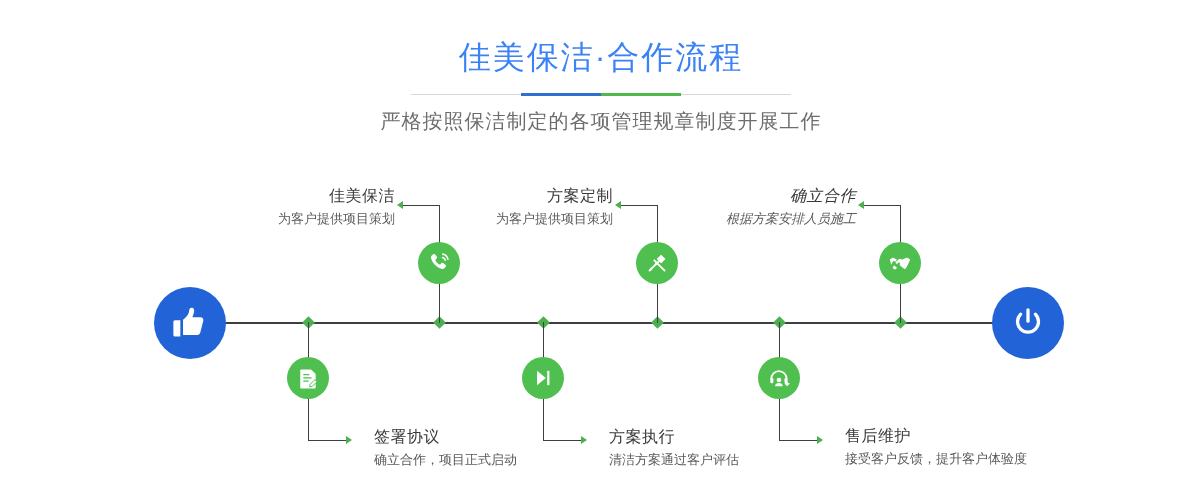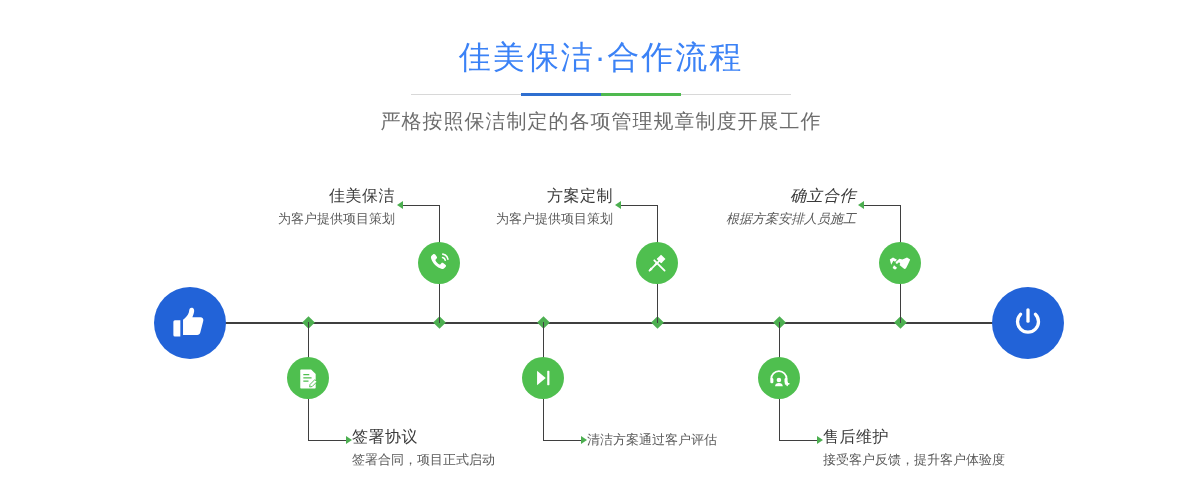--- a/index.html
+++ b/index.html
@@ -156,21 +156,21 @@
     line-height: 20px;
     letter-spacing: 0.5px;
   }
   .label-desc {
     font-size: 13px;
     color: #5a5a5a;
     line-height: 20px;
     margin-top: 3px;
   }
   .label-block.align-right { text-align: right; }
-  .label-block.align-left { text-align: left; }
+  .label-block.align-left { text-align: left; margin-left: 22px; }
 </style>
 </head>
 <body>
 
 <div id="stage">
 
   <div class="header">
     <h1 class="title">佳美保洁·合作流程</h1>
     <div class="rule-wrap">
       <div class="rule-line"></div>
@@ -234,21 +234,21 @@
       <span>
         <svg width="23" height="23" viewBox="0 0 24 24" fill="#ffffff">
           <path d="M4.5 2.6h10.2l4.8 4.8v13.9c0 .6-.5 1.1-1.1 1.1H4.5c-.6 0-1.1-.5-1.1-1.1V3.7c0-.6.5-1.1 1.1-1.1z" fill="#ffffff"></path>
           <path d="M6.6 7.2h6.2v1.5H6.6zM6.6 10.6h8.6v1.5H6.6zM6.6 14h5.4v1.5H6.6z" fill="#4fbf4f"></path>
           <path d="M18.6 13.2l2.2 2.2-5.0 5.0-2.6.4.4-2.6 5.0-5.0z" fill="#ffffff" stroke="#4fbf4f" stroke-width="1"></path>
         </svg>
       </span>
     </div>
     <div class="label-block align-left" style="left:352px; top:427px;">
       <div class="label-title">签署协议</div>
-      <div class="label-desc">签署合同，项目正式启动</div>
+      <div class="label-desc">确立合作，项目正式启动</div>
     </div>
   </div>
 
   <div class="node">
     <div class="connector v-line" style="left:657px; top:205px; height:118px;"></div>
     <div class="connector h-line" style="left:620px; top:205px; width:37px;"></div>
     <div class="arrowhead arrow-left" style="left:615px; top:201px;"></div>
     <div class="circle" style="left:636px; top:242px;">
       <span>
         <svg width="24" height="24" viewBox="0 0 24 24" fill="none" stroke="#ffffff" stroke-width="1.8" stroke-linecap="round">
@@ -273,20 +273,21 @@
     <div class="arrowhead arrow-right" style="left:581px; top:436px;"></div>
     <div class="circle" style="left:522px; top:357px;">
       <span>
         <svg width="22" height="22" viewBox="0 0 24 24" fill="#ffffff">
           <path d="M5.5 4.2 L15.0 12.0 L5.5 19.8z"></path>
           <rect x="16.6" y="4.2" width="2.4" height="15.6" rx="0.6"></rect>
         </svg>
       </span>
     </div>
     <div class="label-block align-left" style="left:587px; top:427px;">
+      <div class="label-title">方案执行</div>
       <div class="label-desc">清洁方案通过客户评估</div>
     </div>
   </div>
 
   <div class="node">
     <div class="connector v-line" style="left:900px; top:205px; height:118px;"></div>
     <div class="connector h-line" style="left:863px; top:205px; width:37px;"></div>
     <div class="arrowhead arrow-left" style="left:858px; top:201px;"></div>
     <div class="circle" style="left:879px; top:242px;">
       <span>
@@ -312,19 +313,19 @@
         <svg width="23" height="23" viewBox="0 0 24 24" fill="#ffffff">
           <path d="M3.4 12.4a8.0 8.0 0 0 1 16.0 0" fill="none" stroke="#ffffff" stroke-width="1.8"></path>
           <rect x="2.4" y="11.6" width="3.2" height="5.4" rx="1.4"></rect>
           <rect x="17.2" y="11.6" width="3.2" height="5.4" rx="1.4"></rect>
           <circle cx="11.4" cy="13.6" r="2.4"></circle>
           <path d="M7.4 20.2c0-2.2 1.8-3.4 4.0-3.4s4.0 1.2 4.0 3.4z"></path>
           <path d="M18.2 17.6h3.6M20.0 15.8v3.6" stroke="#ffffff" stroke-width="1.6" stroke-linecap="round"></path>
         </svg>
       </span>
     </div>
-    <div class="label-block align-left" style="left:823px; top:427px;">
+    <div class="label-block align-left" style="left:823px; top:427px;font-family:Liberation Mono, monospace;">
       <div class="label-title">售后维护</div>
       <div class="label-desc">接受客户反馈，提升客户体验度</div>
     </div>
   </div>
 
 </div>
 
 </body></html>

